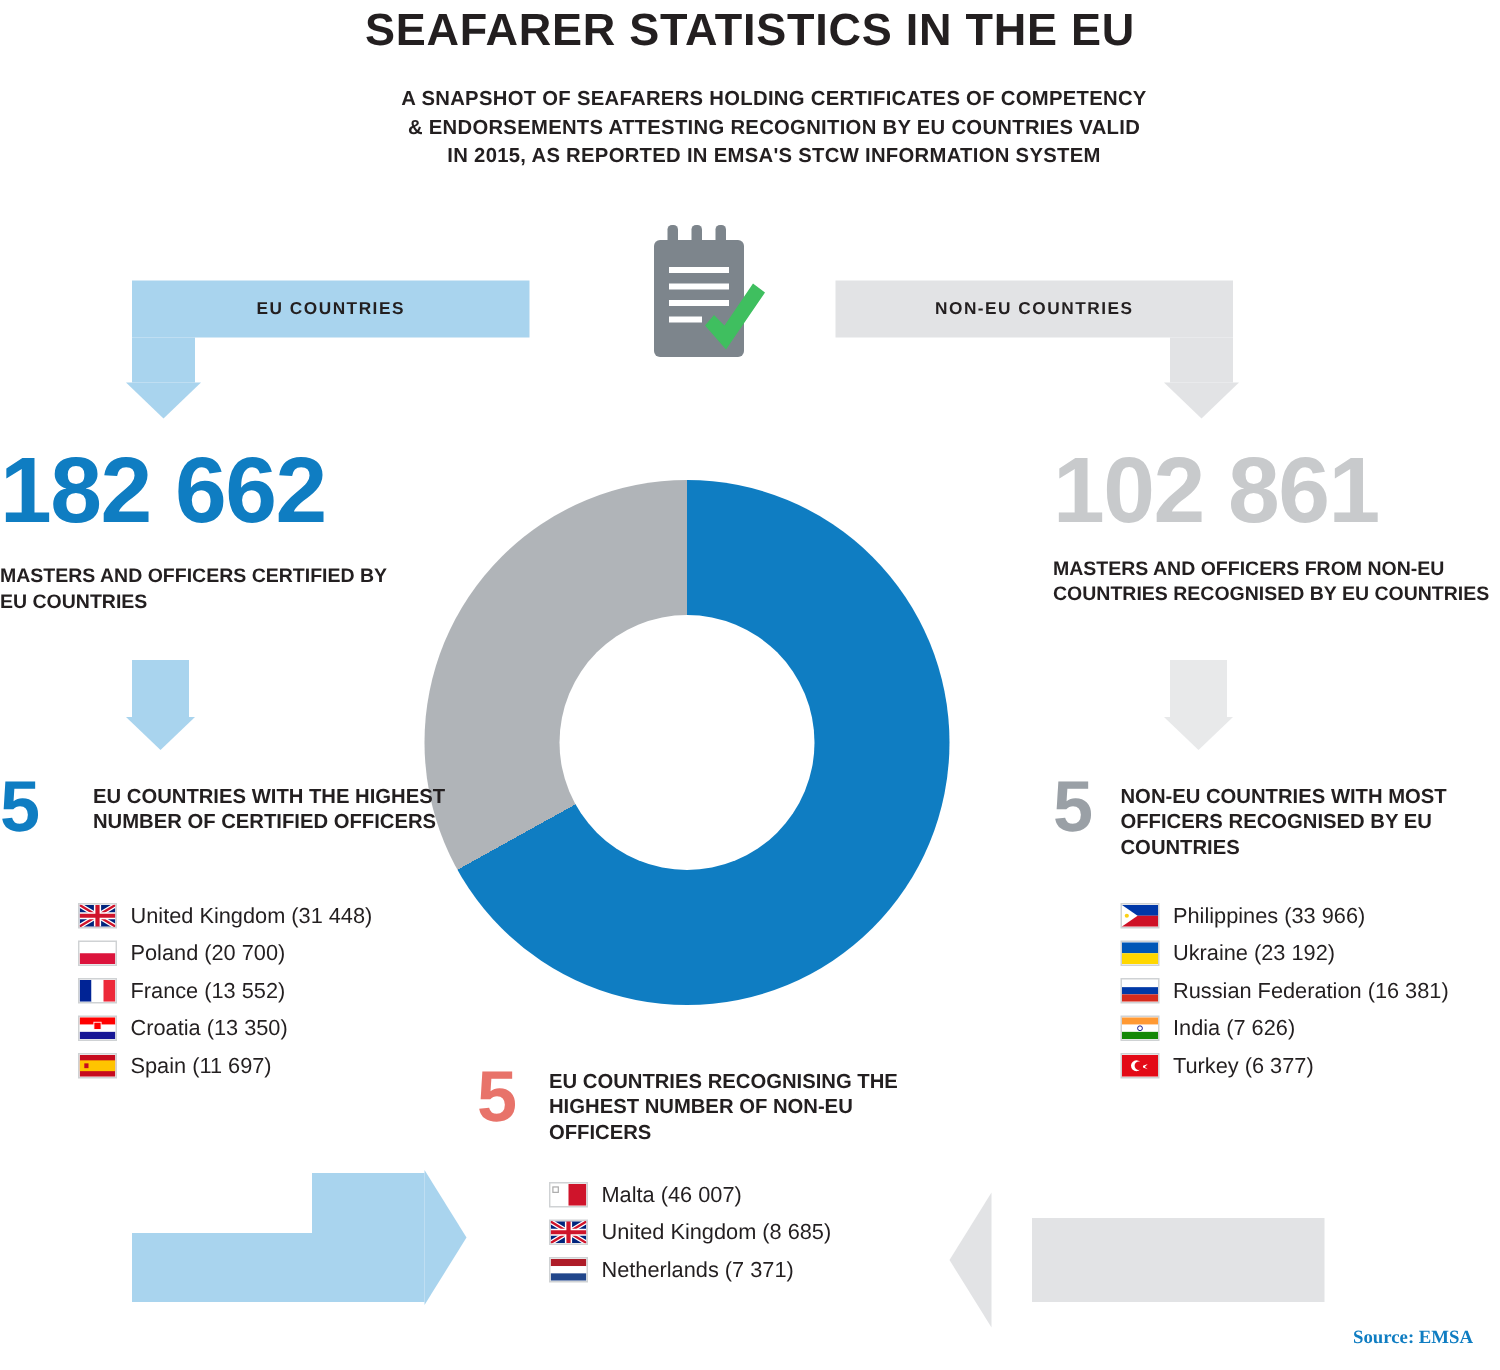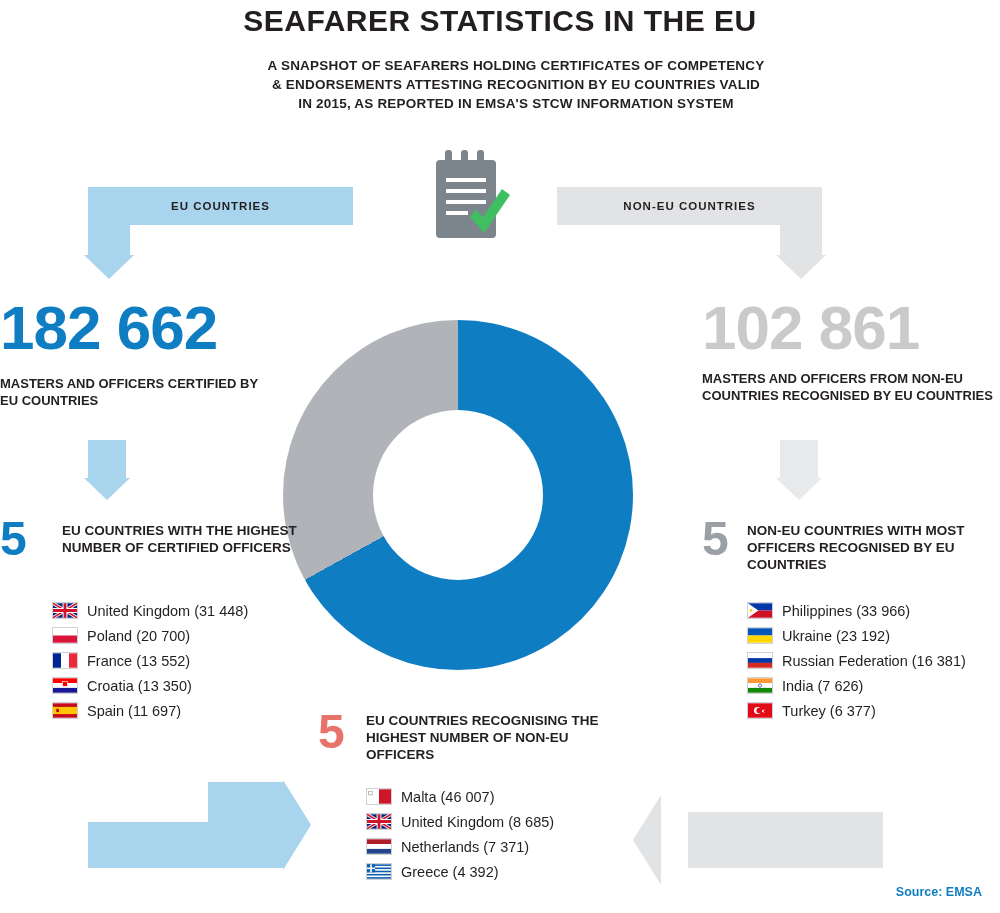--- a/index.html
+++ b/index.html
@@ -81,21 +81,21 @@
     background:conic-gradient(from 0deg, #0f7dc2 0deg 241deg, #b0b4b8 241deg 360deg);}
   .donut-hole{position:absolute;left:90px;top:90px;width:170px;height:170px;border-radius:50%;background:#fff;}
 
   
   .bot-l{position:absolute;left:88px;top:782px;width:195px;height:86px;background:#a9d4ee;}
   .bot-l-cut{position:absolute;left:88px;top:782px;width:120px;height:40px;background:#fff;}
   .bot-l-tri{position:absolute;left:283px;top:780px;width:0;height:0;border-top:45px solid transparent;border-bottom:45px solid transparent;border-left:28px solid #a9d4ee;}
   .bot-r{position:absolute;left:688px;top:812px;width:195px;height:56px;background:#e2e3e5;}
   .bot-r-tri{position:absolute;left:633px;top:795px;width:0;height:0;border-top:45px solid transparent;border-bottom:45px solid transparent;border-right:28px solid #e2e3e5;}
 
-  .source{position:absolute;right:18px;bottom:14px;font-size:12.5px;font-weight:bold;color:#0f7dc2;}
+  .source{position:absolute;right:18px;bottom:14px;font-size:12.5px;font-weight:bold;color:#0f7dc2;font-family:Liberation Serif, serif;}
 </style>
 </head>
 <body>
 
 <div class="title">SEAFARER STATISTICS IN THE EU</div>
 <div class="subtitle">
   <div>A SNAPSHOT OF SEAFARERS HOLDING CERTIFICATES OF COMPETENCY</div>
   <div>&amp; ENDORSEMENTS ATTESTING RECOGNITION BY EU COUNTRIES VALID</div>
   <div>IN 2015, AS REPORTED IN EMSA'S STCW INFORMATION SYSTEM</div>
 </div>
@@ -280,36 +280,20 @@
   <div class="row">
     <span class="flag">
       <svg width="24" height="15" viewBox="0 0 60 36">
           <rect width="60" height="12" fill="#ae1c28"></rect>
           <rect y="12" width="60" height="12" fill="#fff"></rect>
           <rect y="24" width="60" height="12" fill="#21468b"></rect>
         </svg>
     </span>
     <span class="lbl">Netherlands (7 371)</span>
   </div>
-  <div class="row">
-    <span class="flag">
-      <svg width="24" height="15" viewBox="0 0 60 36">
-          <rect width="60" height="36" fill="#fff"></rect>
-          <rect width="60" height="4" y="0" fill="#0d5eaf"></rect>
-          <rect width="60" height="4" y="8" fill="#0d5eaf"></rect>
-          <rect width="60" height="4" y="16" fill="#0d5eaf"></rect>
-          <rect width="60" height="4" y="24" fill="#0d5eaf"></rect>
-          <rect width="60" height="4" y="32" fill="#0d5eaf"></rect>
-          <rect width="20" height="20" fill="#0d5eaf"></rect>
-          <rect x="8" y="0" width="4" height="20" fill="#fff"></rect>
-          <rect x="0" y="8" width="20" height="4" fill="#fff"></rect>
-        </svg>
-    </span>
-    <span class="lbl">Greece (4 392)</span>
-  </div>
 </div>
 
 <div class="bot-l"></div>
 <div class="bot-l-cut"></div>
 <div class="bot-l-tri"></div>
 <div class="bot-r"></div>
 <div class="bot-r-tri"></div>
 
 <div class="source">Source: EMSA</div>
 

